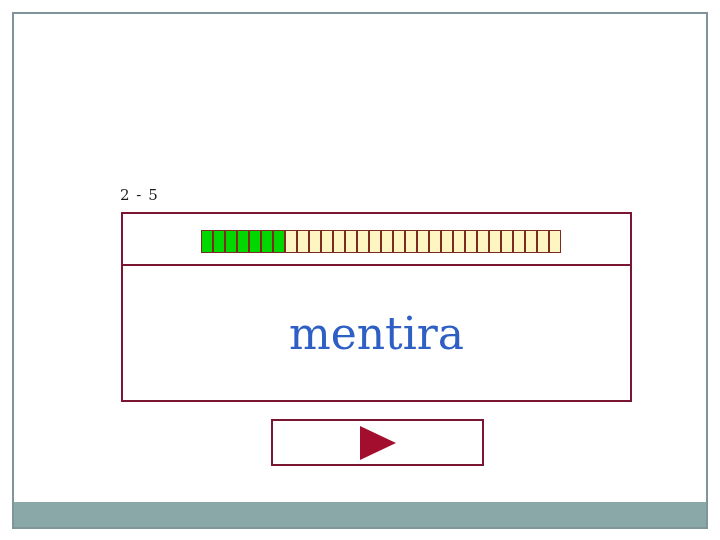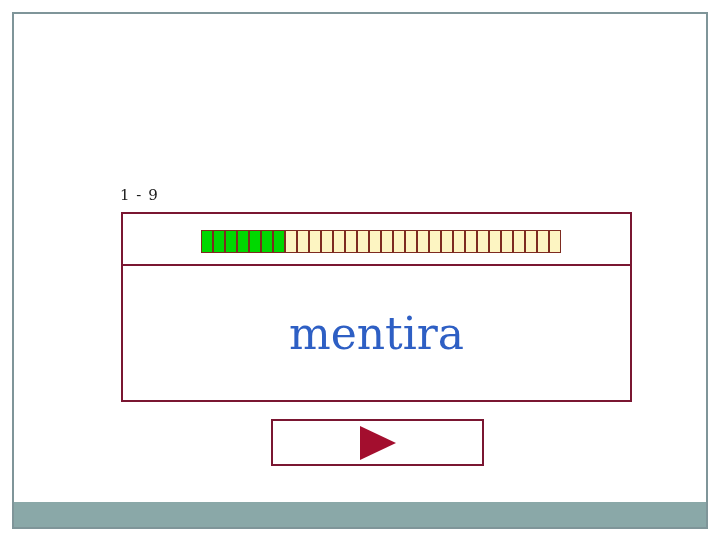--- a/index.html
+++ b/index.html
@@ -63,21 +63,21 @@
     border-top:17px solid transparent;
     border-bottom:17px solid transparent;
     border-left:36px solid var(--triangle);
   }
 </style>
 </head>
 <body>
 
 <div class="slide">
 
-  <div class="q-label">1 - 9</div>
+  <div class="q-label">2 - 5</div>
 
   <div class="content-box">
     <div class="box-top">
       <div class="progress-bar" id="progress-bar">
           <div class="cell filled"></div>
           <div class="cell filled"></div>
           <div class="cell filled"></div>
           <div class="cell filled"></div>
           <div class="cell filled"></div>
           <div class="cell filled"></div>

